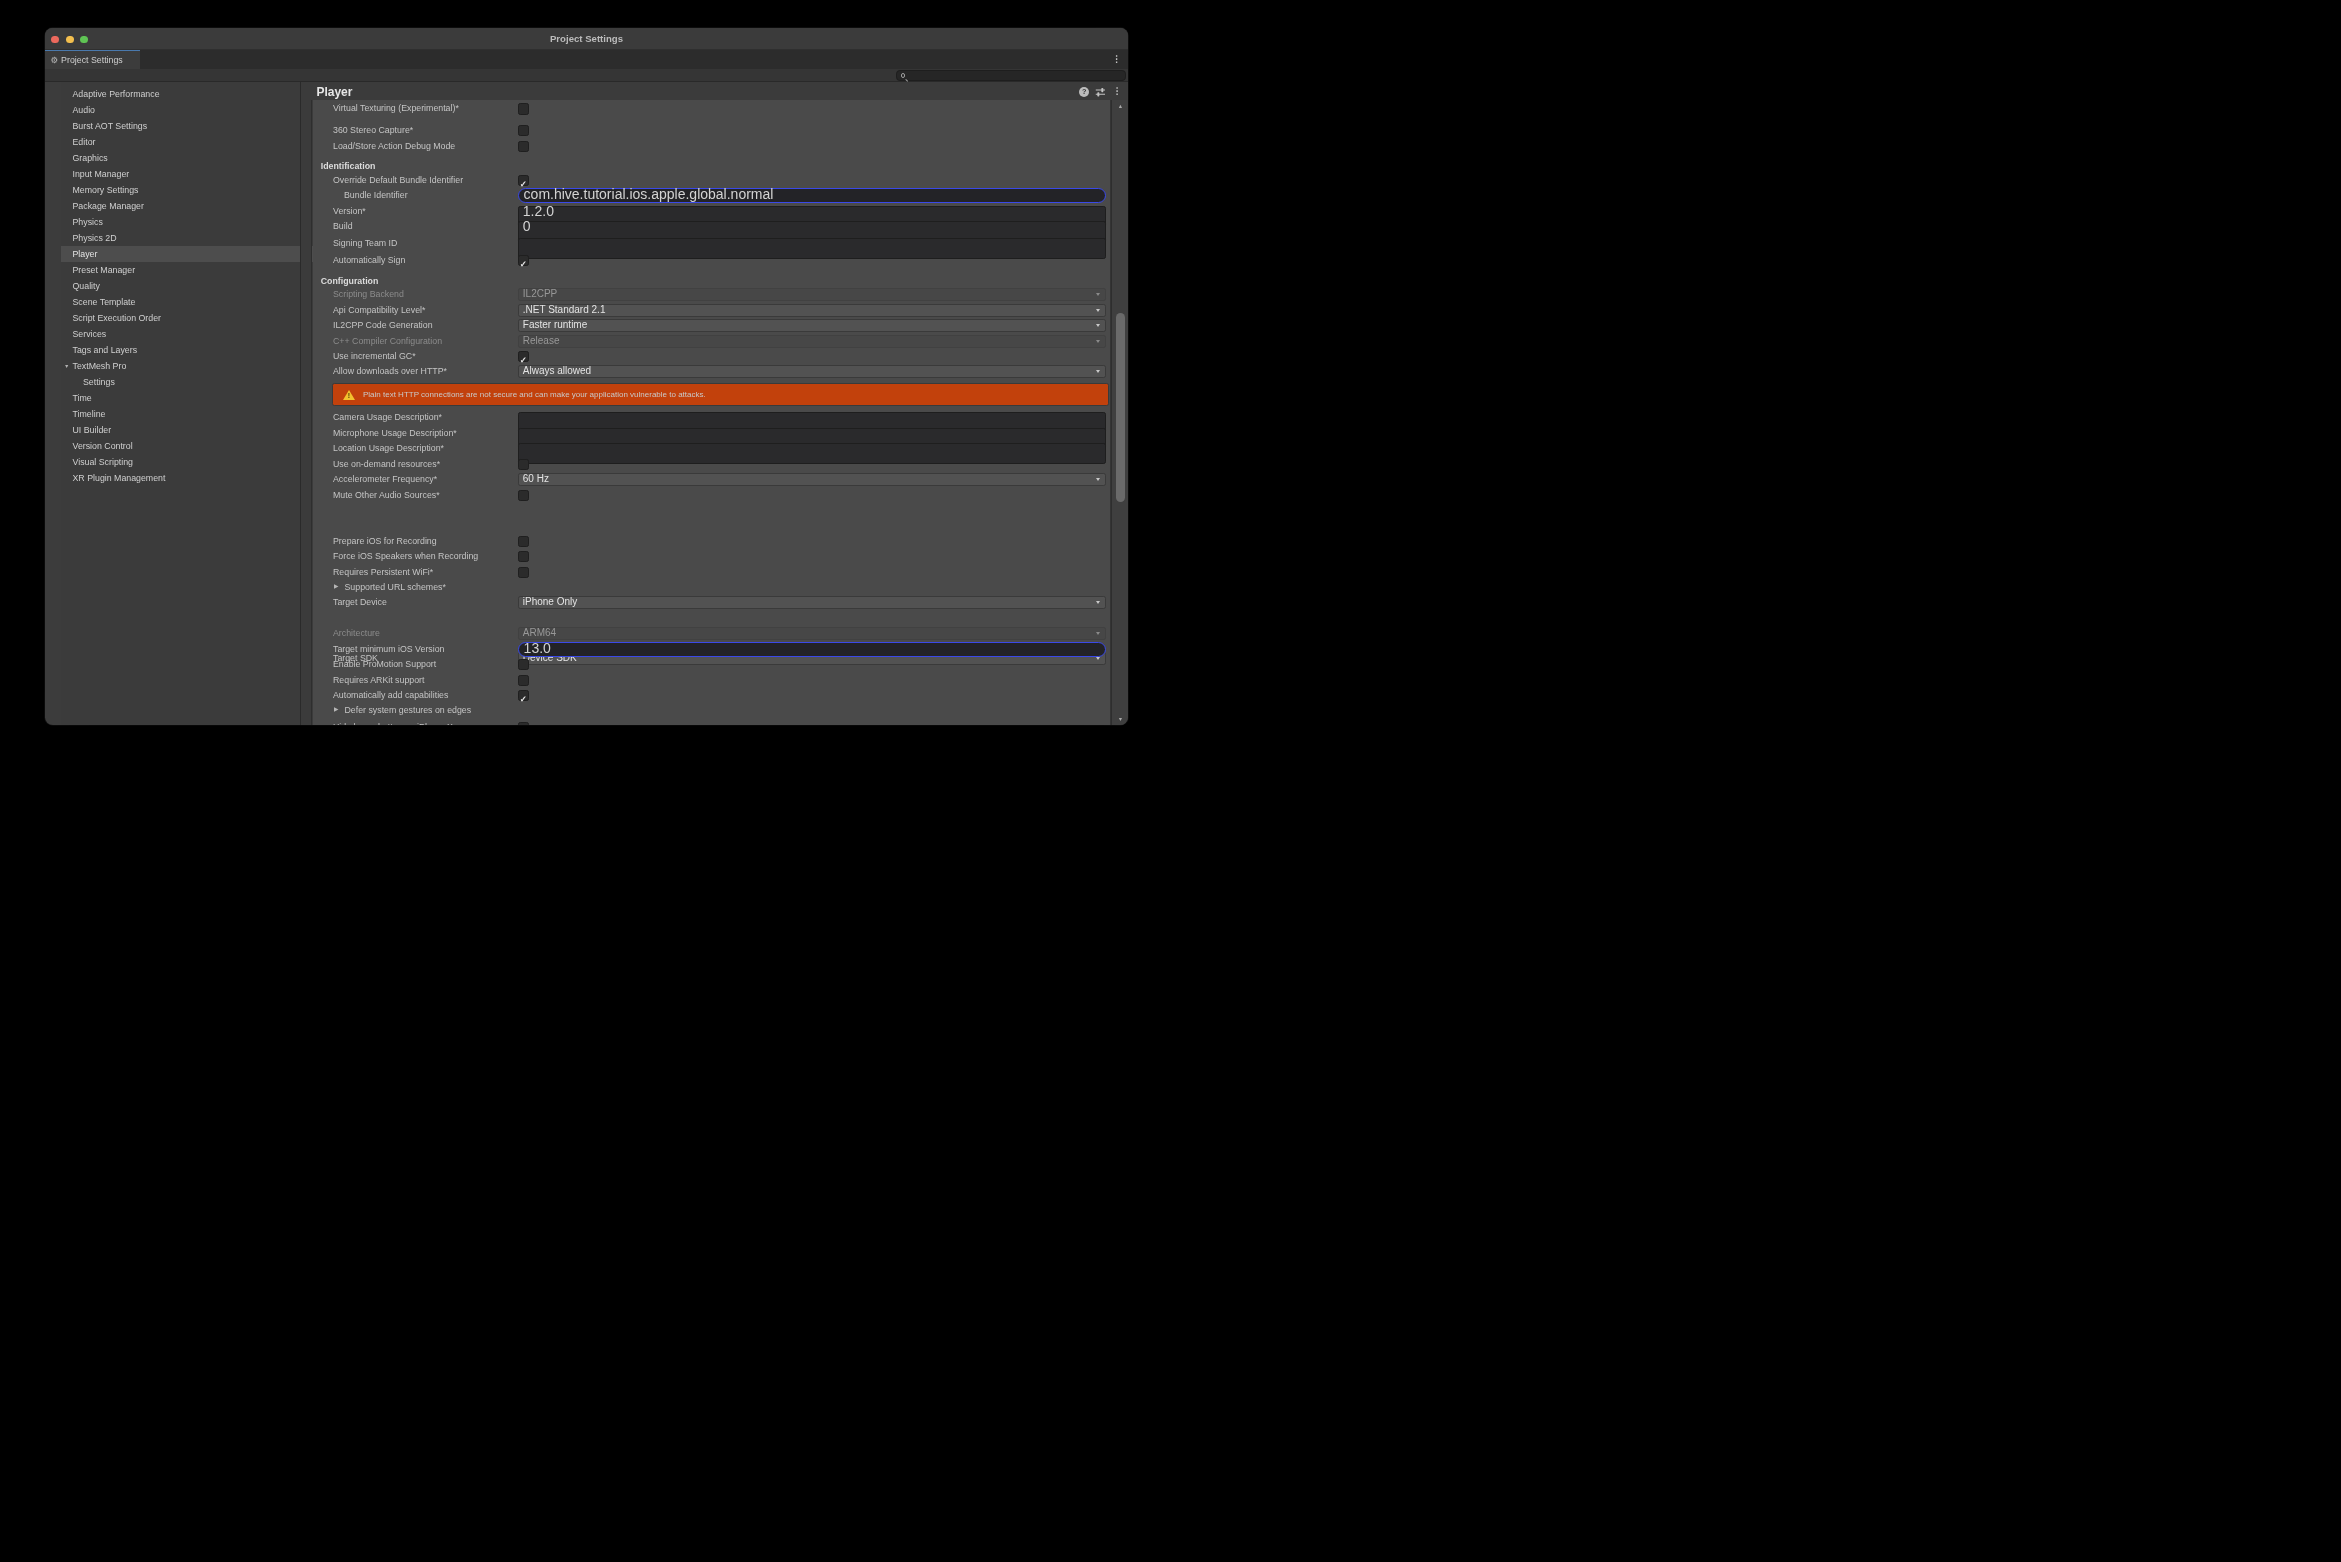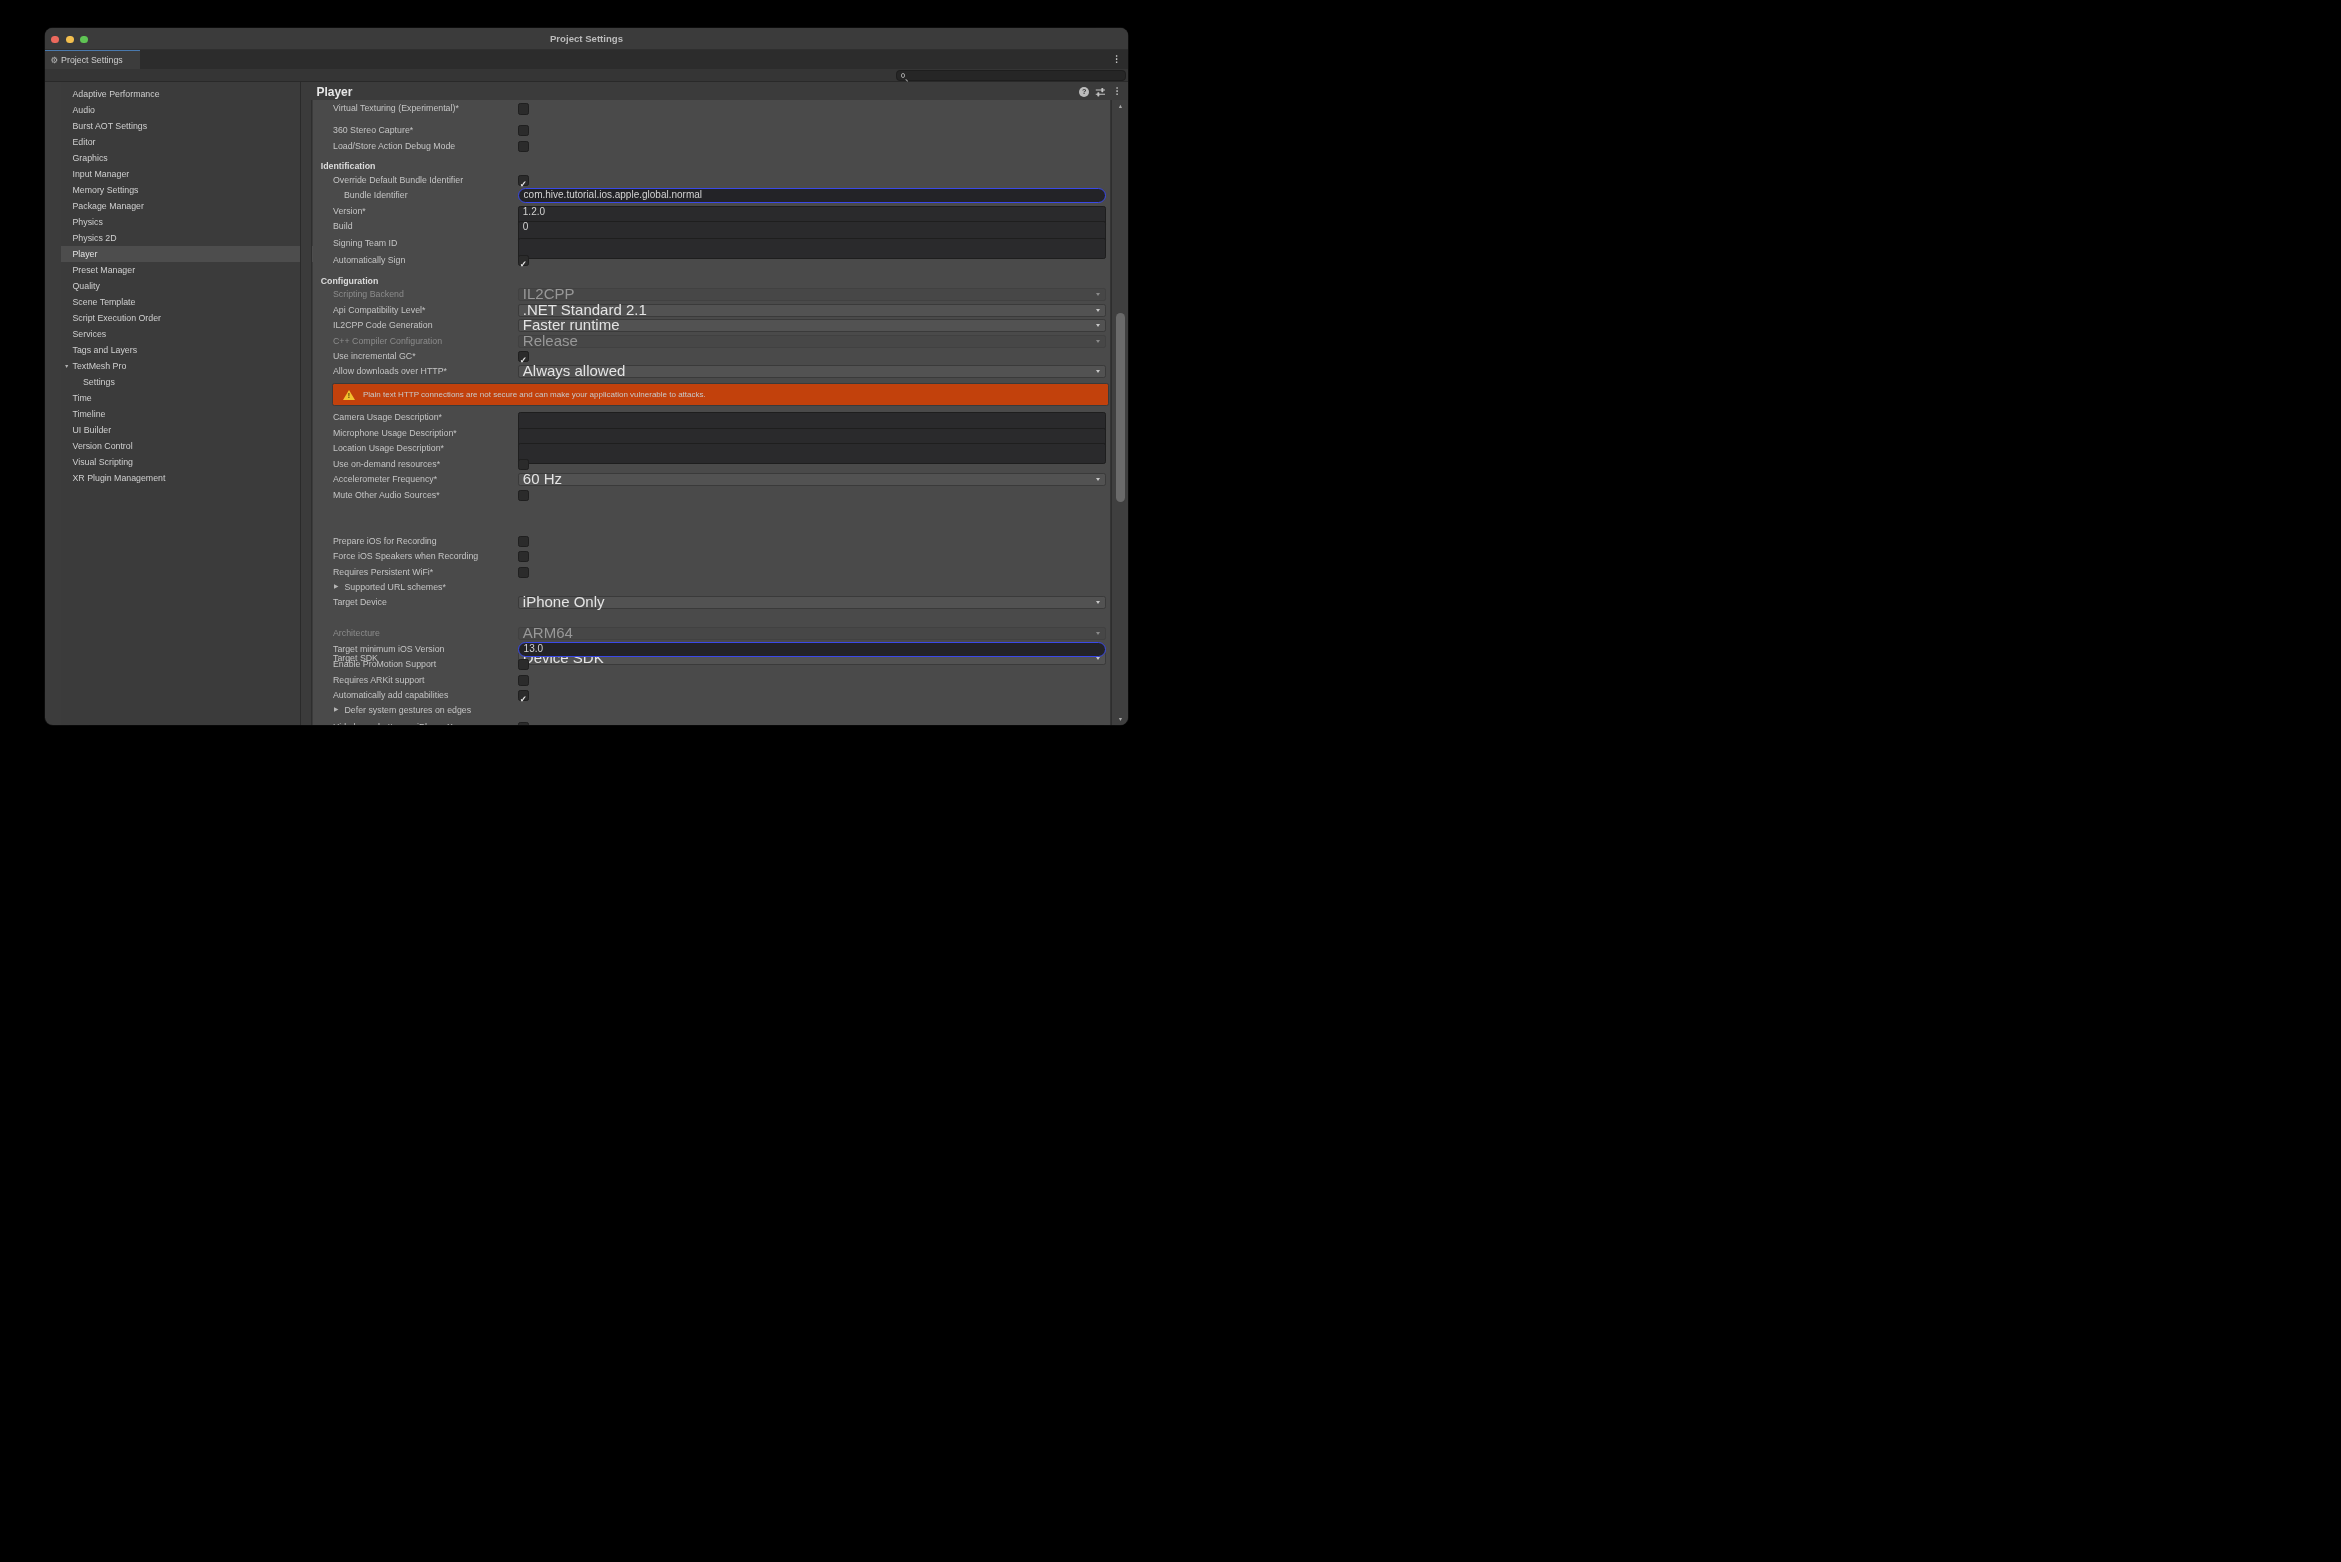--- a/index.html
+++ b/index.html
@@ -66,26 +66,26 @@
   .lbl.ind { left:31px; }
   .lbl.dim { color:#8c8c8c; }
   .lbl.fold-lbl { left:31.5px; }
   .sec-label { position:absolute; left:7.7px; top:0.8px; font-size:8.8px; font-weight:bold; color:#dcdcdc; }
   .fold-arrow { position:absolute; left:21px; top:2.7px; font-size:5.8px; color:#b5b5b5; line-height:1; }
   .cb { position:absolute; left:205px; top:0.4px; width:10.8px; height:11.5px; background:#2b2b2b;
         border:0.8px solid #1f1f1f; border-radius:2.3px; text-align:center; }
   .cb .mark { color:#e8e8e8; font-size:8.5px; line-height:10px; font-weight:bold; }
   .tfield { position:absolute; left:205px; top:0.4px; width:588px; height:21px; background:#2a2a2c;
             border:0.8px solid #1e1e1e; border-radius:2.3px; }
-  .tfield .tval { display:block; font-size:10px; color:#d3d3d3; line-height:9.6px; padding-left:3.8px; white-space:nowrap; }
+  .tfield .tval { display:block; font-size:14px; color:#d3d3d3; line-height:9.6px; padding-left:3.8px; white-space:nowrap; }
   .tfield.focused { top:-1.2px; height:14.6px; border:1.5px solid var(--focus-blue); border-radius:7.7px; background:#232327; }
   .tfield.focused .tval { line-height:11.5px; padding-left:4.6px; }
   .dd { position:absolute; left:205px; top:0; width:588px; height:12.3px; background:#525252;
         border:0.8px solid #3a3a3a; border-radius:2.3px; }
-  .dd .dval { display:block; font-size:15px; color:#e4e4e4; line-height:10.4px; padding-left:3.8px; white-space:nowrap; }
+  .dd .dval { display:block; font-size:10px; color:#e4e4e4; line-height:10.4px; padding-left:3.8px; white-space:nowrap; }
   .dd .darr { position:absolute; right:4.6px; top:3.8px; width:0; height:0;
               border-left:2.7px solid transparent; border-right:2.7px solid transparent; border-top:3.5px solid #c9c9c9; }
   .dd.disabled { background:#474747; border-color:#414141; }
   .dd.disabled .dval { color:#989898; }
   .dd.disabled .darr { border-top-color:#8a8a8a; }
   .warnbox { position:absolute; left:18.5px; width:777px; height:23px; background:#c2410c;
              border:0.8px solid #3a3a3a; border-radius:2.3px; display:flex; align-items:center; }
   .warn-tri { position:relative; margin-left:10.8px; width:0; height:0;
               border-left:6.2px solid transparent; border-right:6.2px solid transparent;
               border-bottom:10.8px solid var(--warning-yellow); }

